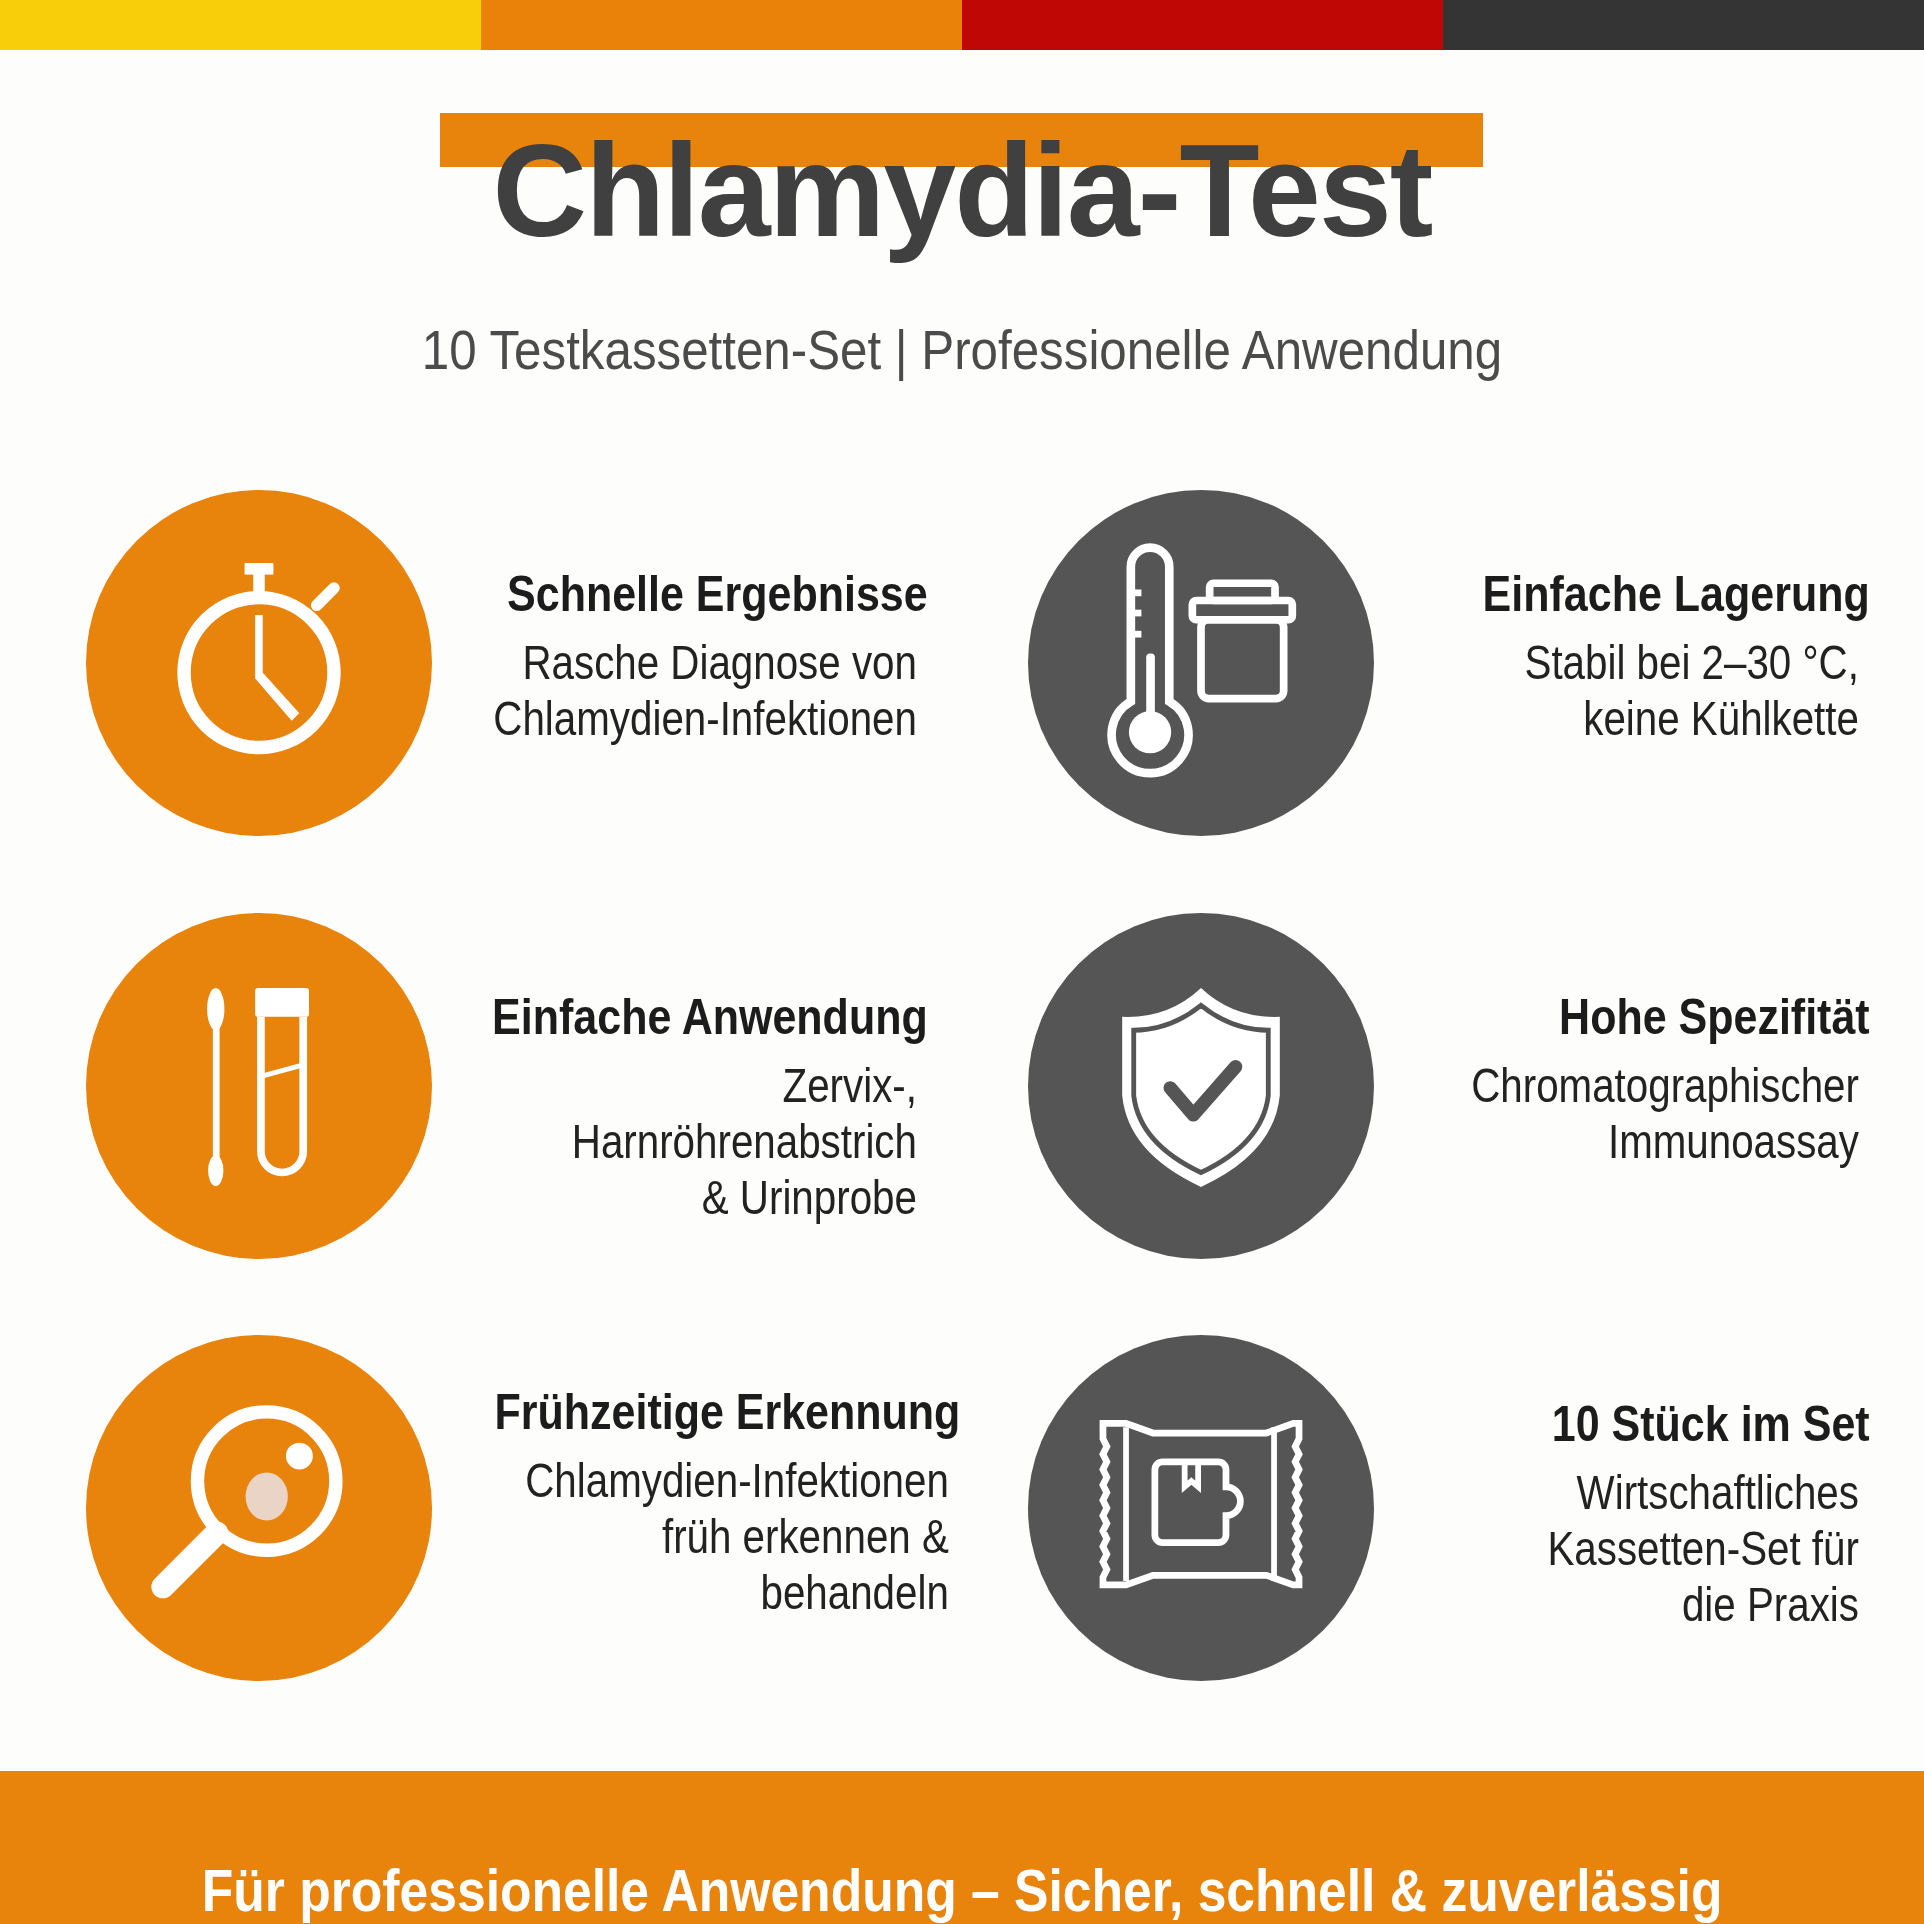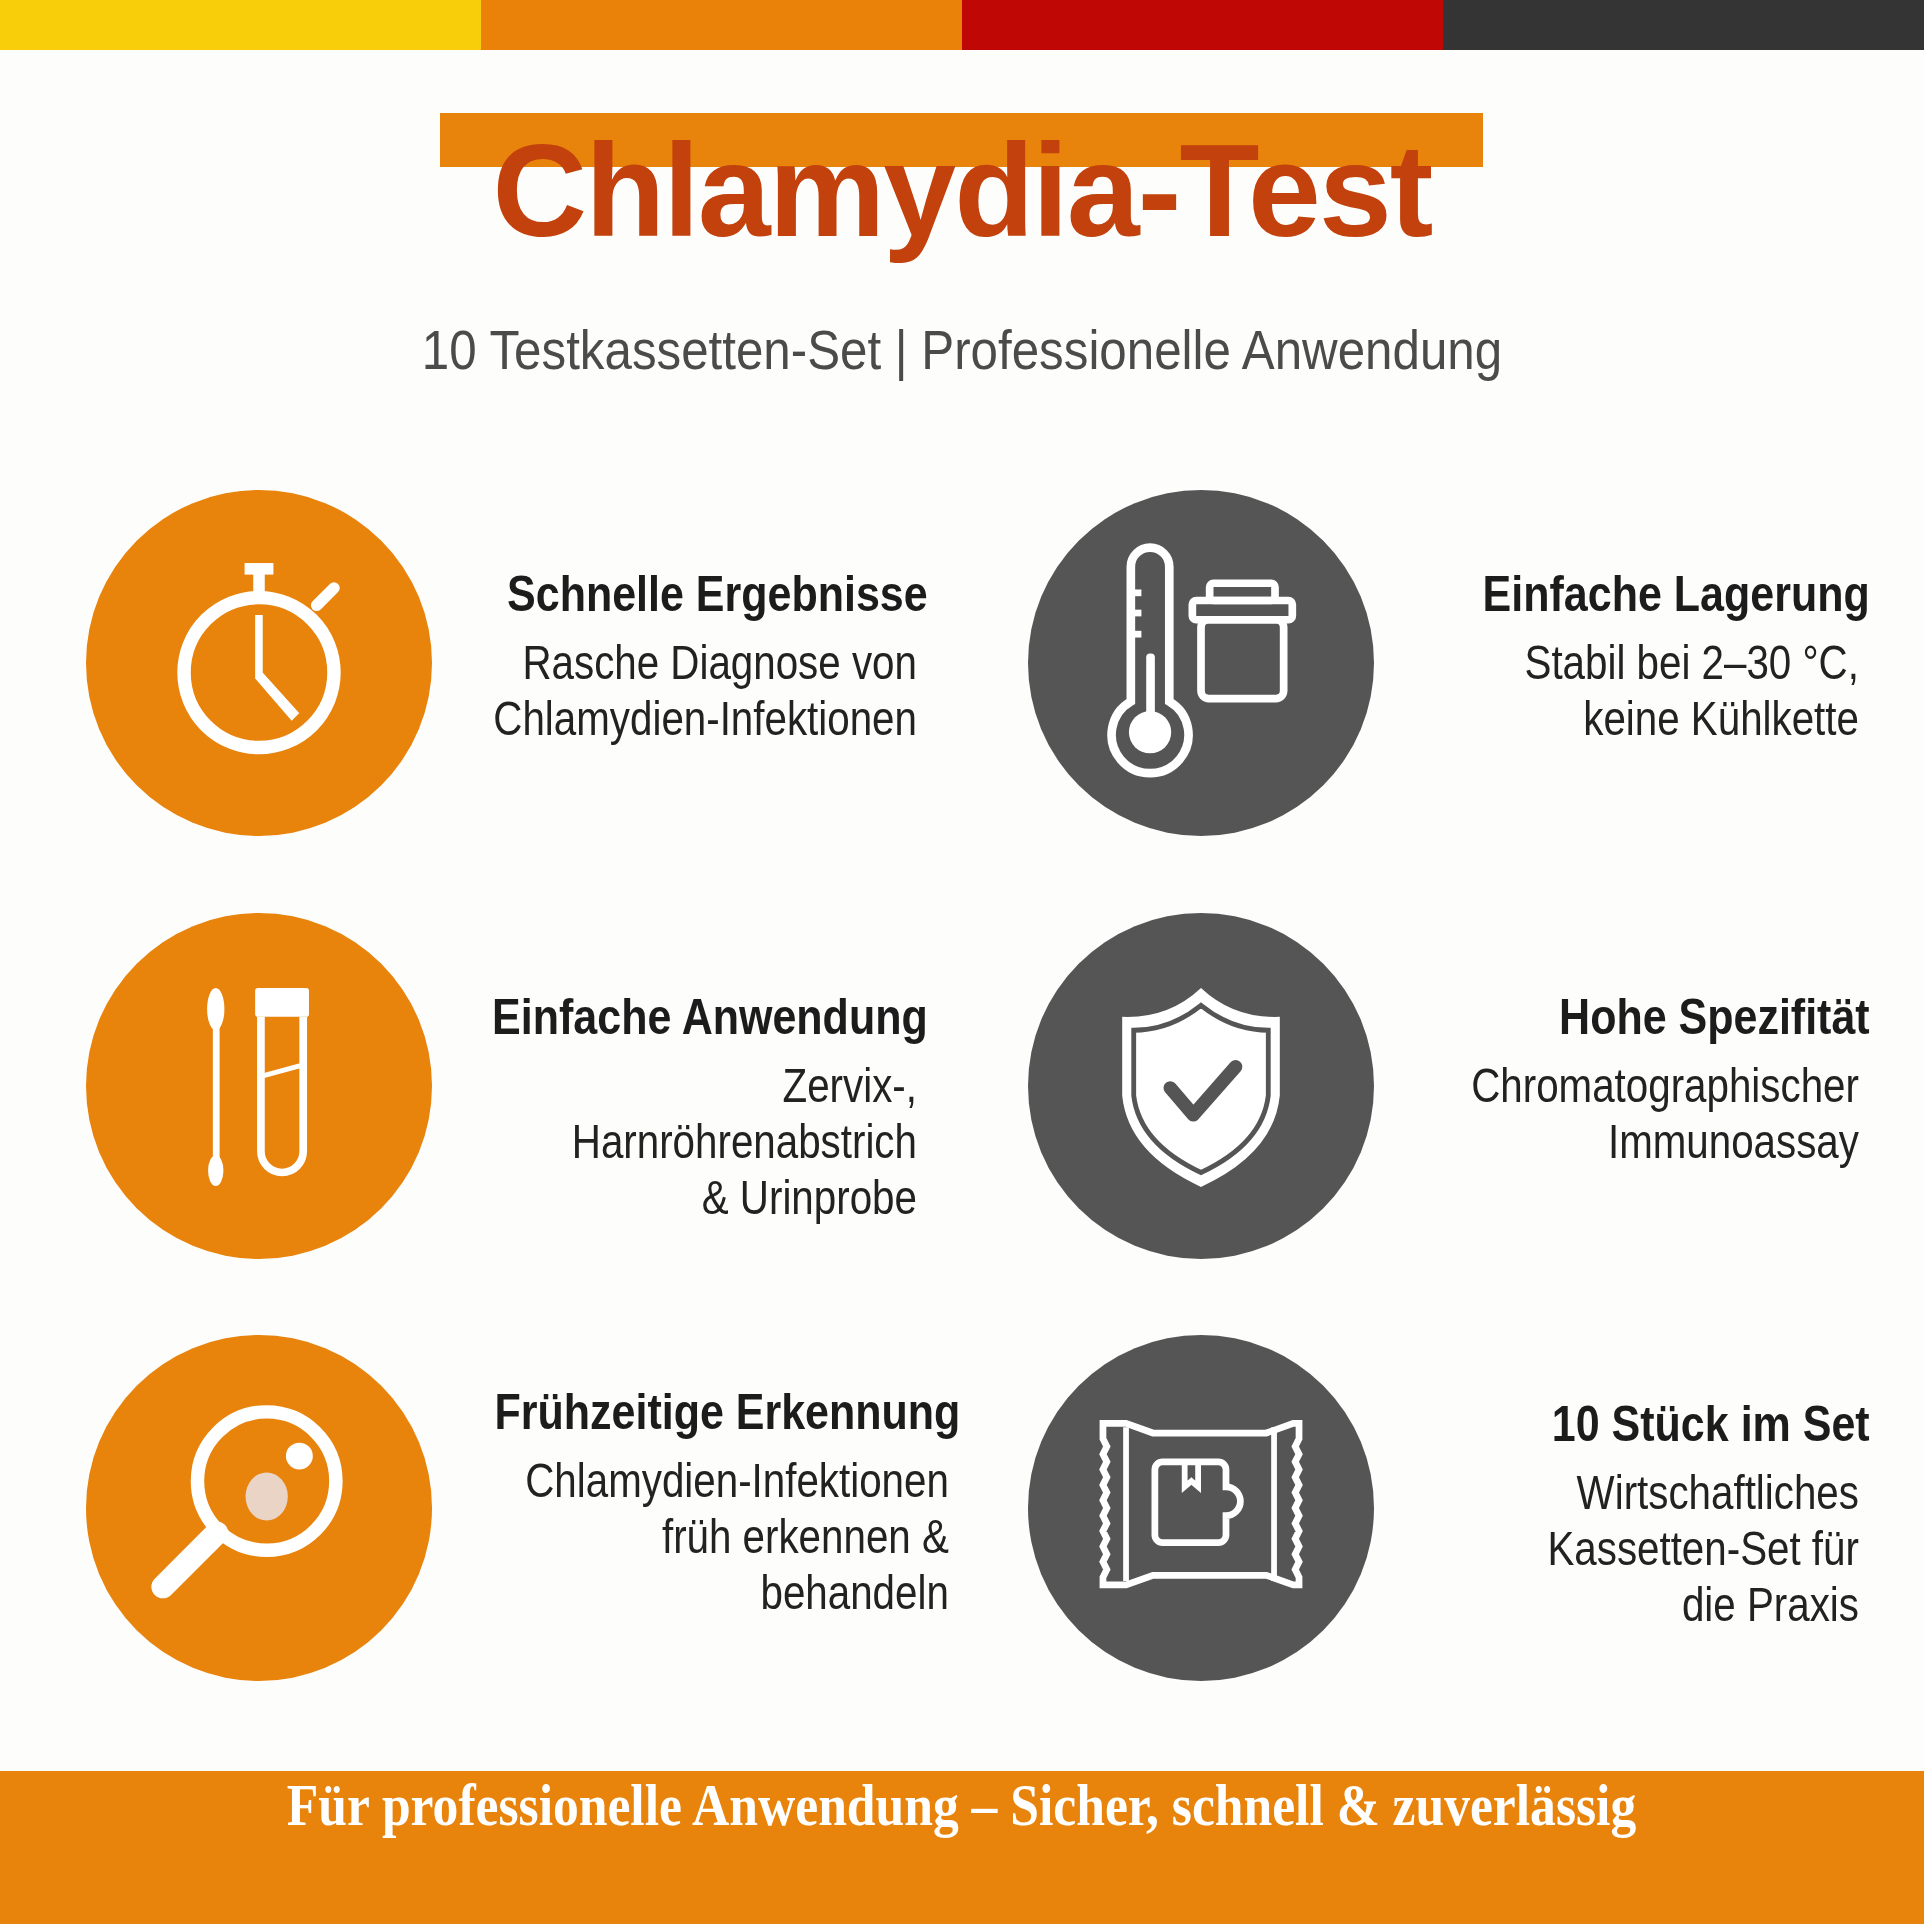--- a/index.html
+++ b/index.html
@@ -12,21 +12,21 @@
   .stripes { position: absolute; left: 0; top: 0; width: 1924px; height: 50px; display: flex; }
   .stripes div { flex: 1; height: 100%; }
 
   .title-wrap { position: absolute; left: 0; top: 125px; width: 1924px; text-align: center; }
   .title-bar {
     position: absolute; left: 440px; top: 113px; width: 1043px; height: 54px;
   }
   .title {
     position: relative; display: inline-block;
     font-size: 131px; font-weight: 700; letter-spacing: -1.9px;
-    color: #c2410c; line-height: 1; margin-top: 0;
+    color: #404040; line-height: 1; margin-top: 0;
   }
   .subtitle {
     position: absolute; left: 0; top: 317px; width: 1924px; text-align: center;
     font-size: 56px; color: #4b4b4b; font-family: "Liberation Sans Narrow", "Liberation Sans", sans-serif;
     transform: scaleX(0.88); transform-origin: center;
   }
 
   .feature { position: absolute; width: 903px; height: 355px; text-align: right; }
   .circle {
     position: absolute; left: 0; top: 0; width: 346px; height: 346px; border-radius: 50%;
@@ -38,21 +38,21 @@
     font-size: 50px; font-weight: 700; color: #1c1c1c; line-height: 1.1;
     transform: scaleX(0.86); transform-origin: left; white-space: nowrap;
   }
   .f-desc {
     margin-top: 13.4px; font-size: 48px; color: #222; line-height: 1.16;
     transform: scaleX(0.84); transform-origin: left top; white-space: pre-line;
   }
 
   .footer {
     position: absolute; left: 0; top: 1771px; width: 1924px; height: 154px;
-    display: flex; align-items: flex-start; justify-content: center; font-family: Liberation Serif, serif;
+    display: flex; align-items: flex-end; justify-content: center;
   }
   .footer span {
     color: #fff; font-size: 60px; font-weight: 700;
     transform: scaleX(0.86); white-space: nowrap; display: inline-block;
   }
 </style>
 </head>
 <body>
 
 <div class="stripes">

